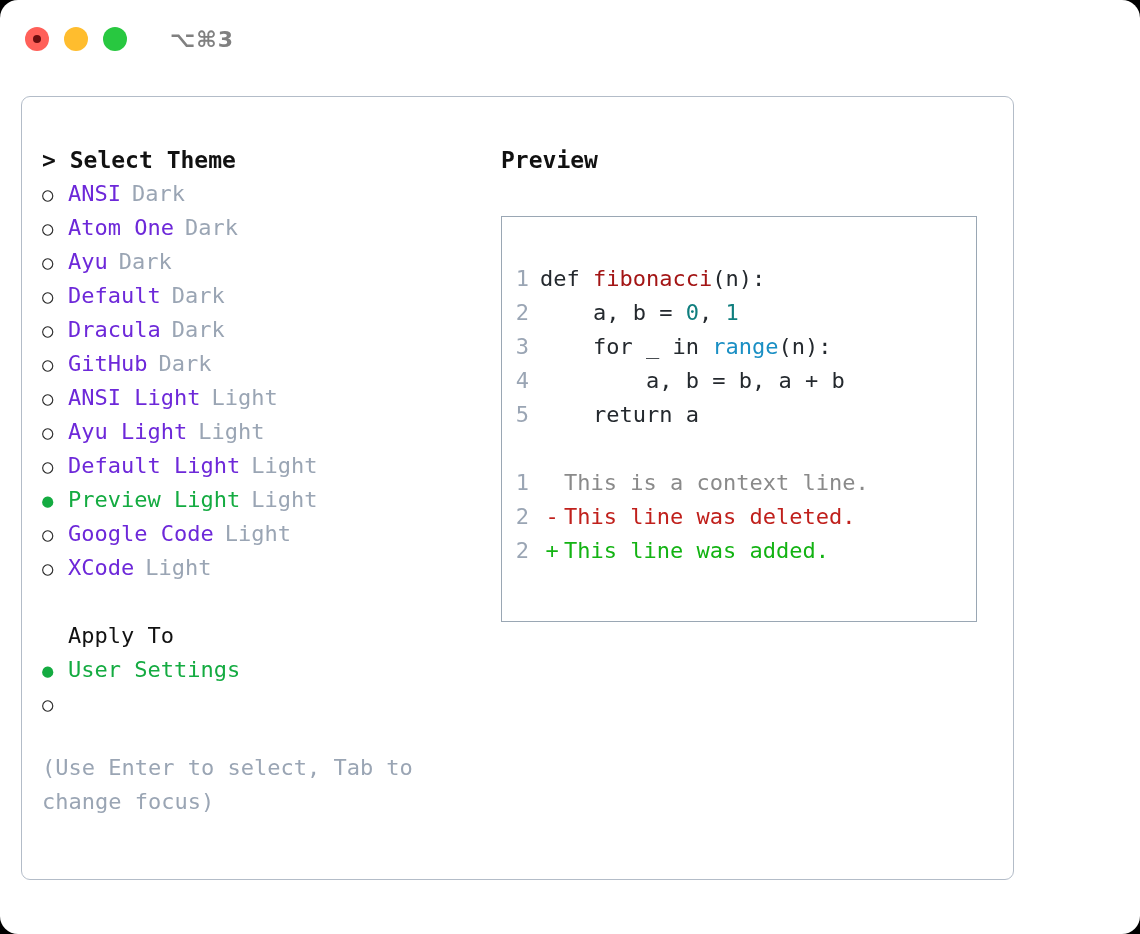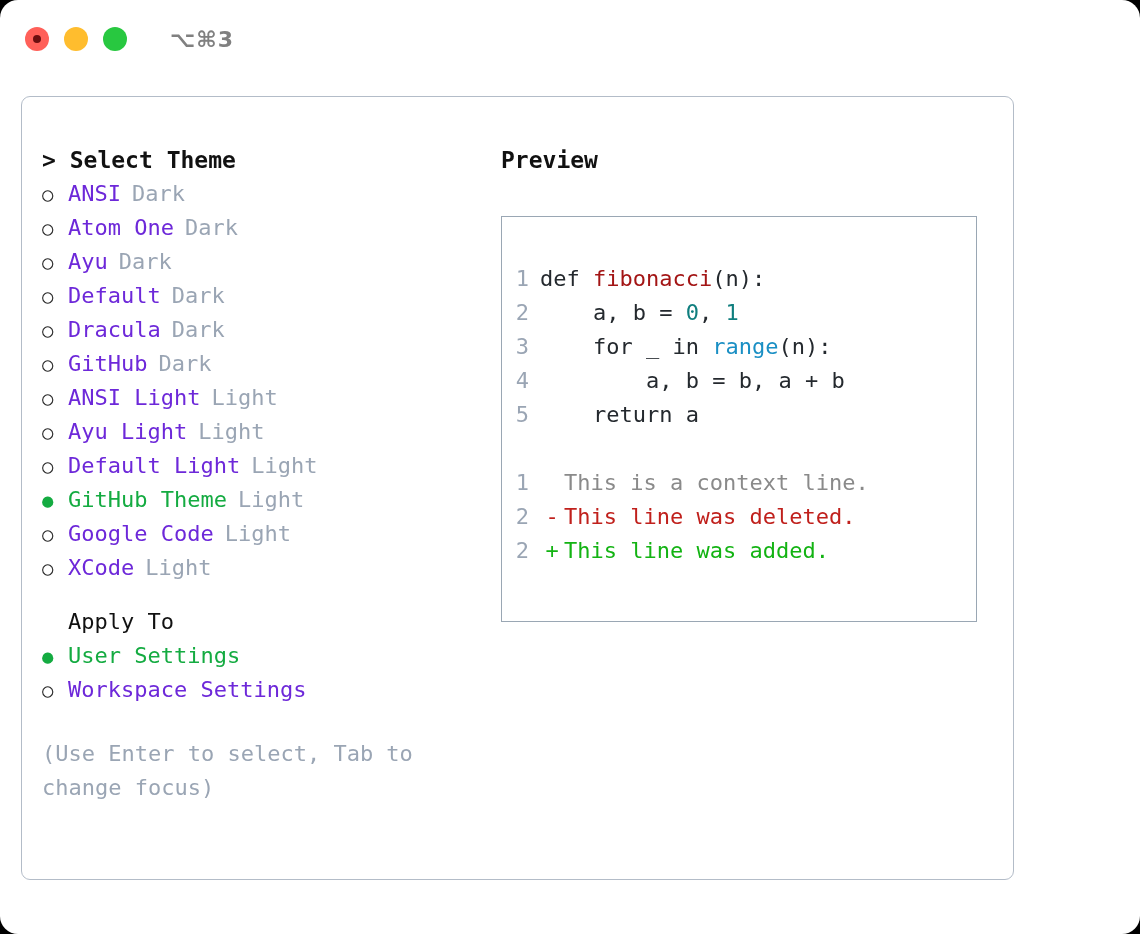--- a/index.html
+++ b/index.html
@@ -110,21 +110,21 @@
   .opt.selected .label { color: #14ab41; }
   .opt .suffix { color: #9aa5b4; margin-left: 11px; }
 
   .section-head {
     display: flex;
     align-items: baseline;
     line-height: 34px;
     font-size: 22px;
     color: #111111;
     white-space: pre;
-    margin-top: 20px;
+    margin-top: 34px;
   }
   .section-head .marker { width: 26px; flex: 0 0 26px; }
 
   .hint {
     margin-top: 30px;
     font-size: 22px;
     line-height: 34px;
     color: #9aa5b4;
     width: 405px;
     white-space: normal;
@@ -206,33 +206,33 @@
         <div class="opt-list" id="theme-list">
             <div class="opt"><span class="marker">○</span><span class="label">ANSI</span><span class="suffix">Dark</span></div>
             <div class="opt"><span class="marker">○</span><span class="label">Atom One</span><span class="suffix">Dark</span></div>
             <div class="opt"><span class="marker">○</span><span class="label">Ayu</span><span class="suffix">Dark</span></div>
             <div class="opt"><span class="marker">○</span><span class="label">Default</span><span class="suffix">Dark</span></div>
             <div class="opt"><span class="marker">○</span><span class="label">Dracula</span><span class="suffix">Dark</span></div>
             <div class="opt"><span class="marker">○</span><span class="label">GitHub</span><span class="suffix">Dark</span></div>
             <div class="opt"><span class="marker">○</span><span class="label">ANSI Light</span><span class="suffix">Light</span></div>
             <div class="opt"><span class="marker">○</span><span class="label">Ayu Light</span><span class="suffix">Light</span></div>
             <div class="opt"><span class="marker">○</span><span class="label">Default Light</span><span class="suffix">Light</span></div>
-            <div class="opt selected"><span class="marker sel">●</span><span class="label">GitHub Theme</span><span class="suffix">Light</span></div>
+            <div class="opt selected"><span class="marker sel">●</span><span class="label">Preview Light</span><span class="suffix">Light</span></div>
             <div class="opt"><span class="marker">○</span><span class="label">Google Code</span><span class="suffix">Light</span></div>
             <div class="opt"><span class="marker">○</span><span class="label">XCode</span><span class="suffix">Light</span></div>
           </div>
 
         <div class="section-head">
           <span class="marker"></span>
           <span>Apply To</span>
         </div>
 
         <div class="opt-list" id="apply-list">
             <div class="opt selected"><span class="marker sel">●</span><span class="label">User Settings</span></div>
-            <div class="opt"><span class="marker">○</span><span class="label">Workspace Settings</span></div>
+            <div class="opt"><span class="marker">○</span></div>
           </div>
 
         <div class="hint">(Use Enter to select, Tab to change focus)</div>
       </div>
 
       <div class="right-col">
         <div class="preview-title">Preview</div>
 
         <div class="code-box">
           <div id="code-lines">

